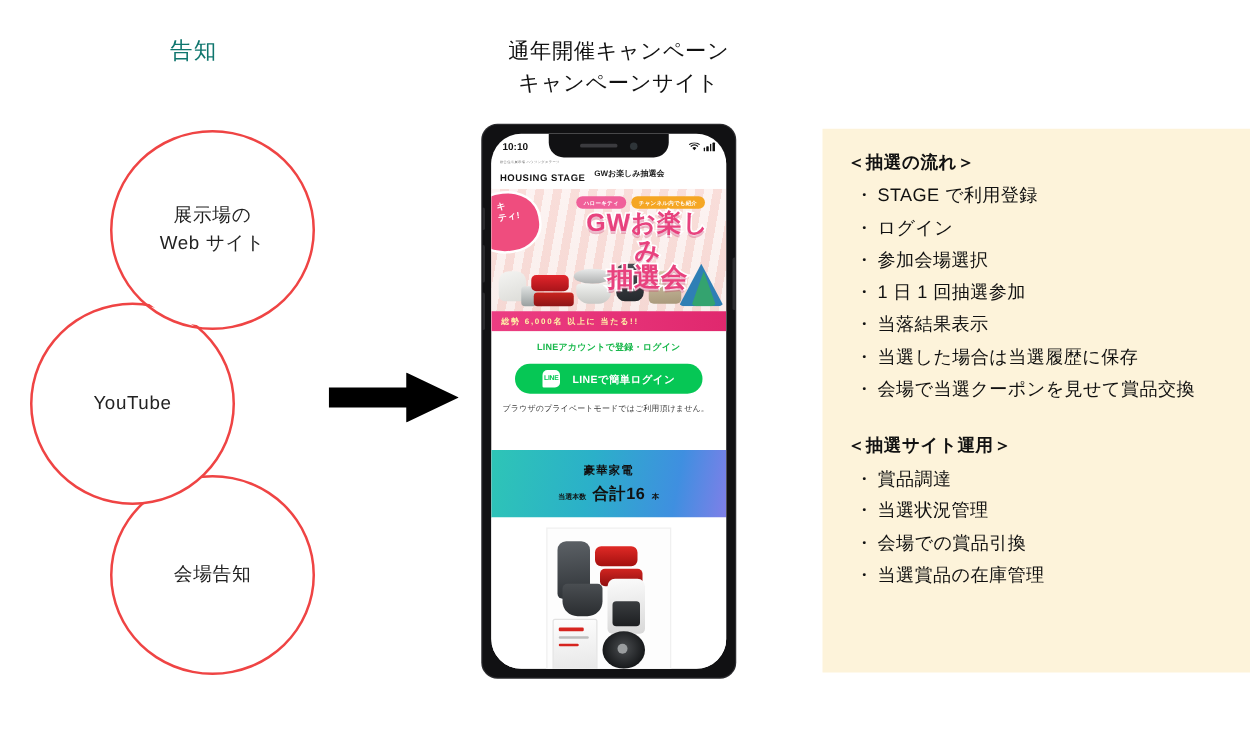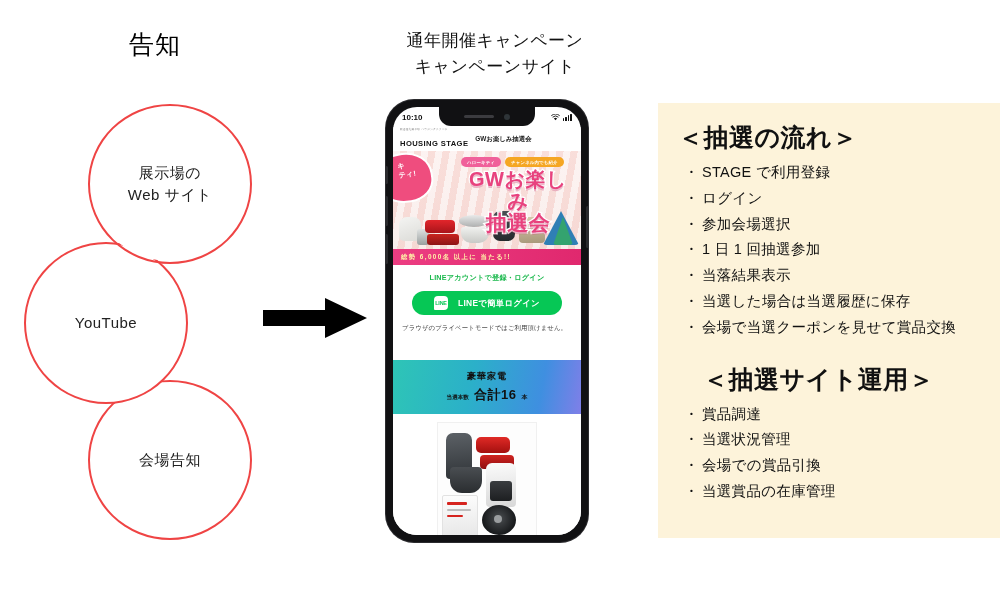--- a/index.html
+++ b/index.html
@@ -22,23 +22,23 @@
     height: 600px;
   }
 
   
   .left-title {
     position: absolute;
     left: 60px;
     top: 28px;
     width: 190px;
     text-align: center;
-    font-size: 25px;
+    font-size: 18px;
     letter-spacing: 1px;
-    color: #000000;
+    color: #0f766e;
   }
   .circle {
     position: absolute;
     border: 2px solid #ef4444;
     border-radius: 50%;
     background: transparent;
     box-sizing: border-box;
     display: flex;
     align-items: center;
     justify-content: center;
@@ -99,21 +99,21 @@
     letter-spacing: 0.5px;
     color: #111;
   }
   .phone-frame {
     position: absolute;
     left: 386px;
     top: 100px;
     width: 202px;
     height: 442px;
     background: #111113;
-    border-radius: 28px;
+    border-radius: 12px;
     box-shadow: 0 0 0 1px #2b2b2e;
     overflow: hidden;
   }
   .phone-btn {
     position: absolute;
     left: -1px;
     width: 3px;
     background: #2a2a2d;
     border-radius: 2px;
   }
@@ -440,26 +440,26 @@
     left: 658px;
     top: 103px;
     width: 342px;
     height: 435px;
     background: #fdf3da;
     box-sizing: border-box;
     padding: 18px 20px 0 20px;
   }
   .panel h3 {
     margin: 0 0 6px 0;
-    font-size: 25px;
+    font-size: 14px;
     font-weight: bold;
     letter-spacing: .5px;
     color: #111;
   }
-  .panel h3.second { margin-top: 22px; margin-left: 25px; }
+  .panel h3.second { margin-top: 22px; }
   .panel ul {
     margin: 0;
     padding: 0;
     list-style: none;
   }
   .panel li {
     font-size: 14.5px;
     line-height: 1.78;
     color: #111;
     letter-spacing: .3px;

